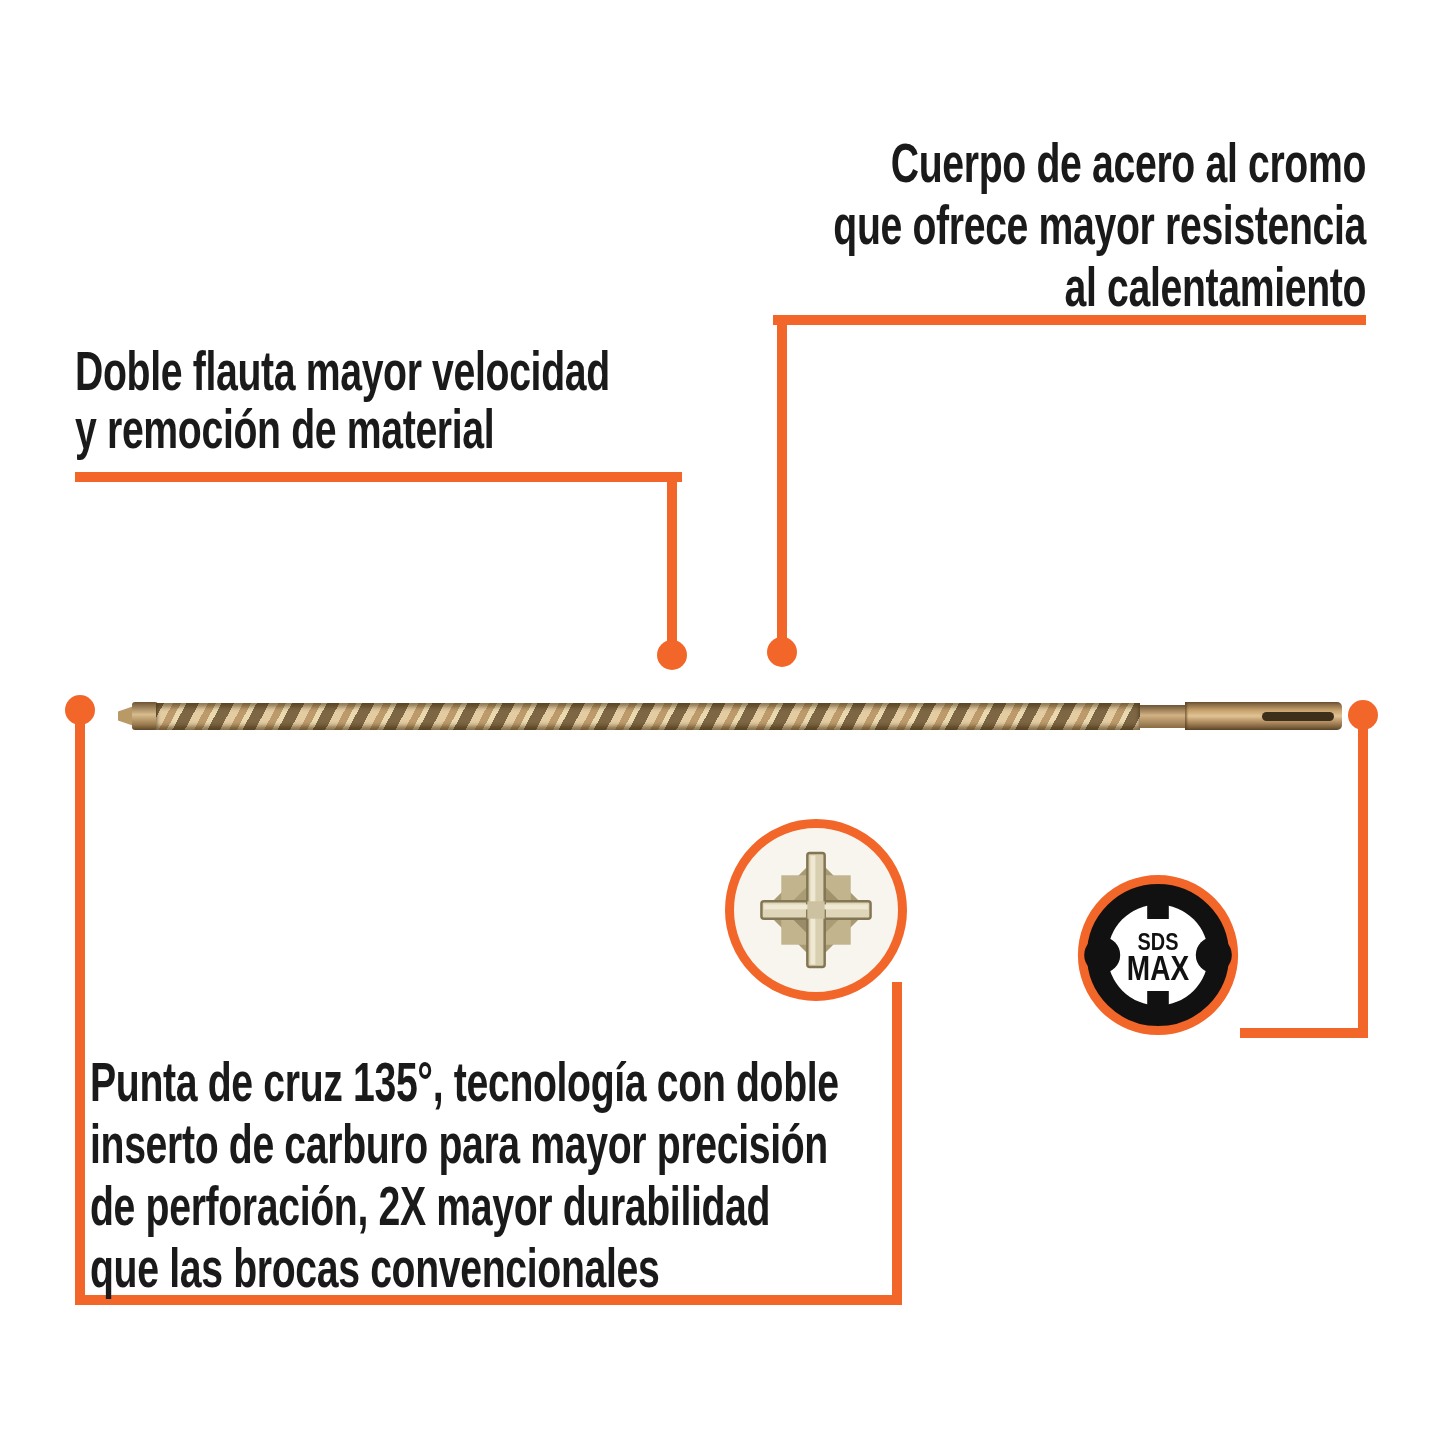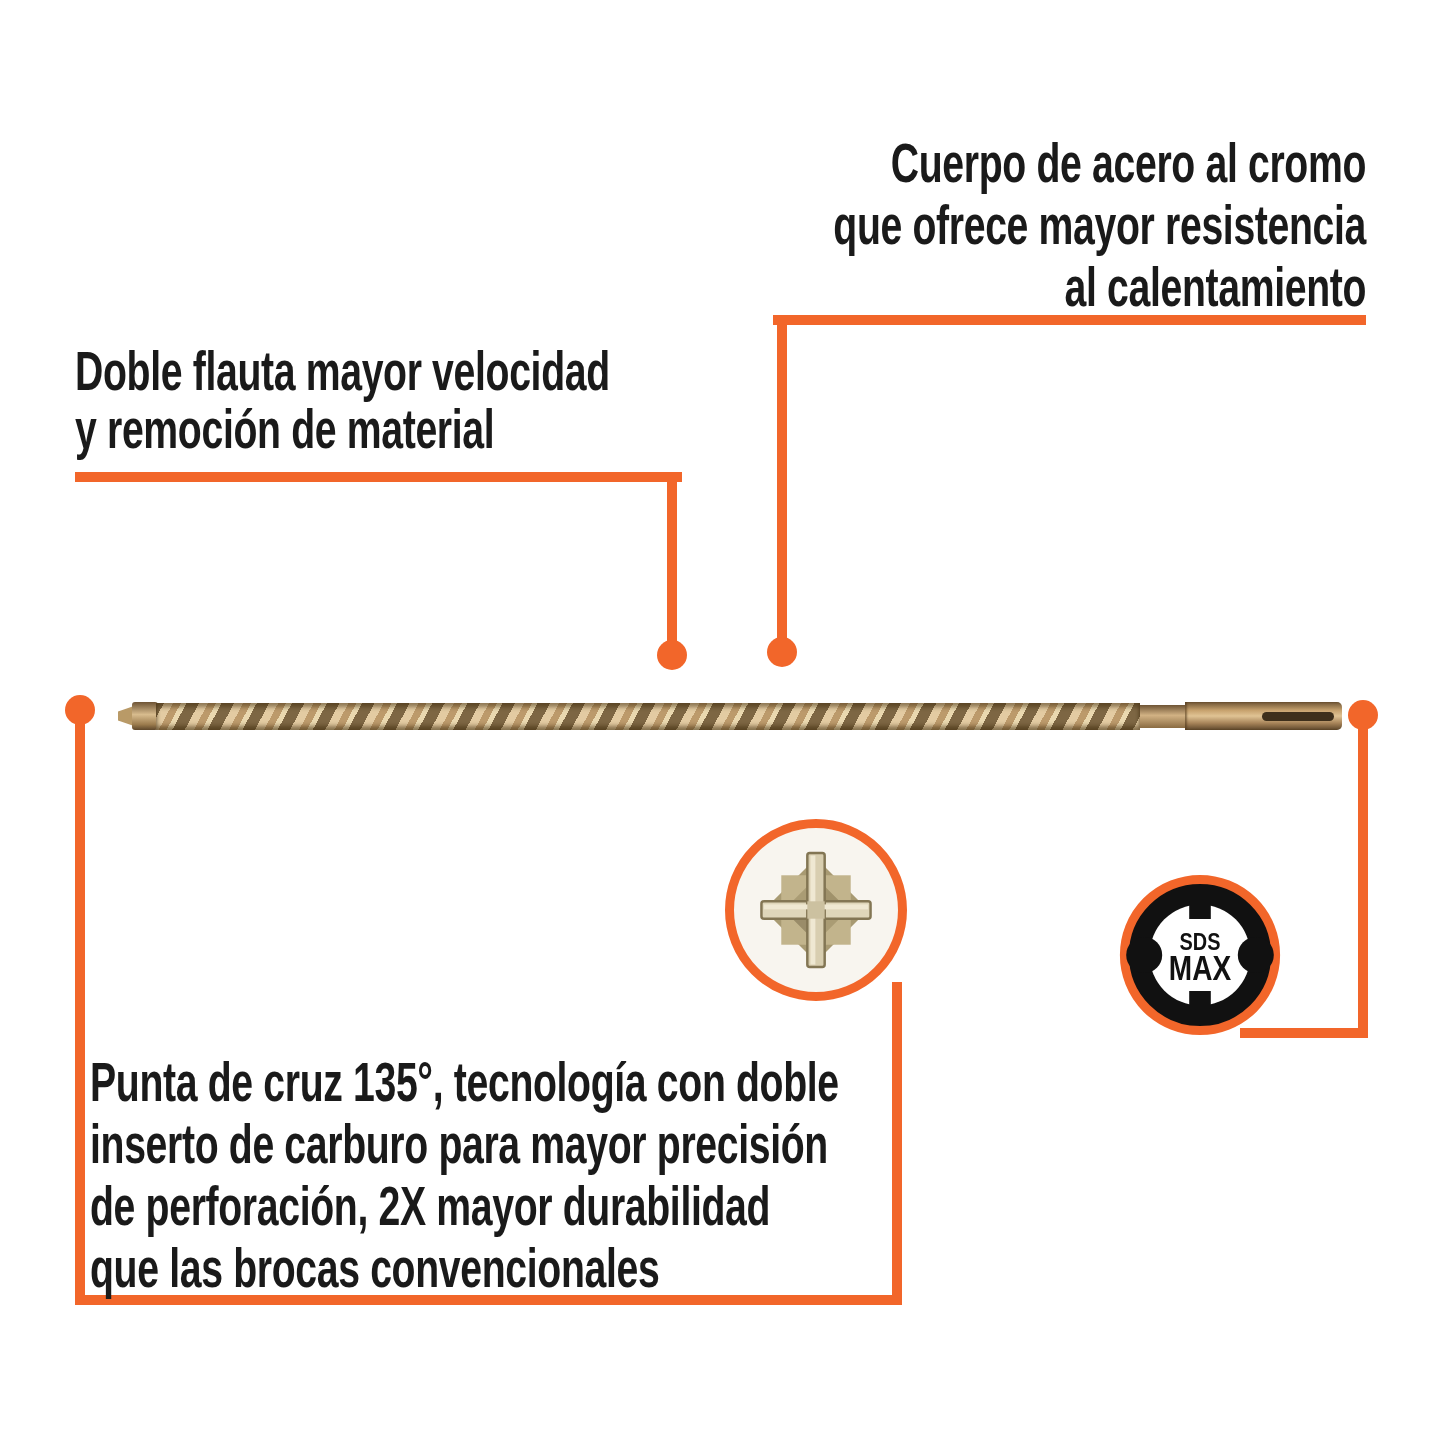--- a/index.html
+++ b/index.html
@@ -59,21 +59,21 @@
     box-shadow:inset 2px 0 2px rgba(80,55,25,.6);
   }
   .bit-slot{
     left:1262px;top:712px;width:72px;height:9px;border-radius:5px;background:var(--slot);
   }
   .tip-circle{
     position:absolute;left:725px;top:819px;width:164px;height:164px;border-radius:50%;
     border:9px solid var(--accent);background:var(--tip-bg);
     display:flex;align-items:center;justify-content:center;
   }
-  .badge-wrap{position:absolute;left:1110px;top:865px;width:180px;height:180px;}
+  .badge-wrap{position:absolute;left:1068px;top:865px;width:180px;height:180px;}
   svg{display:block;}
 </style>
 </head>
 <body>
 
 <div class="canvas">
 
   <div class="lead" style="left:773px;top:315px;width:593px;height:10px"></div>
   <div class="lead" style="left:777px;top:315px;width:10px;height:340px"></div>
   <div class="dot" style="left:767px;top:637px"></div>

